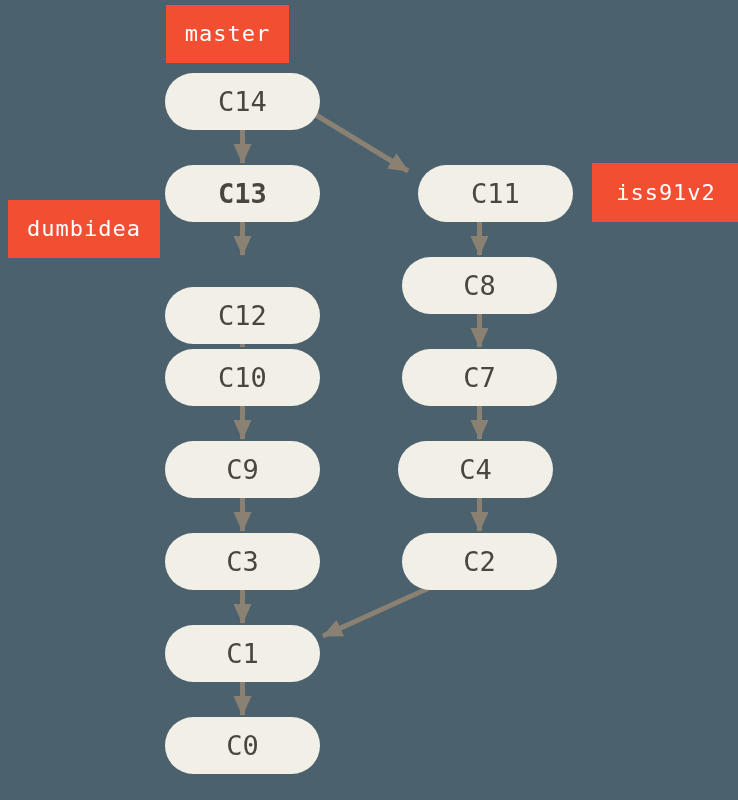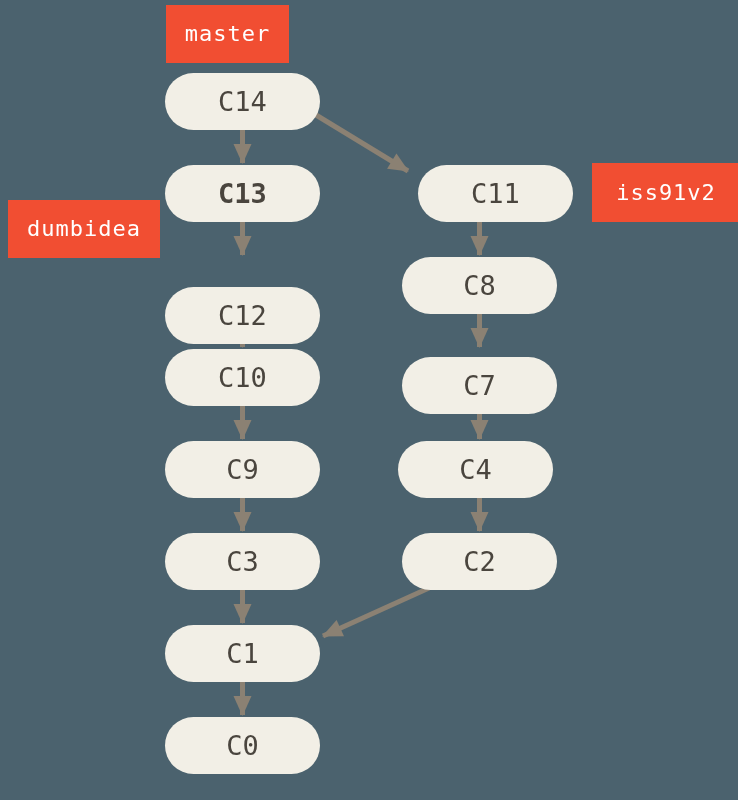--- a/index.html
+++ b/index.html
@@ -91,21 +91,21 @@
       </div>
       <div class="commit" style="left: 165px; top: 717px;">
         <span>C0</span>
       </div>
       <div class="commit" style="left: 418px; top: 165px;">
         <span>C11</span>
       </div>
       <div class="commit" style="left: 402px; top: 257px;">
         <span>C8</span>
       </div>
-      <div class="commit" style="left: 402px; top: 349px; margin-top: 8px;">
+      <div class="commit" style="left: 402px; top: 349px;">
         <span>C7</span>
       </div>
       <div class="commit" style="left: 398px; top: 441px;">
         <span>C4</span>
       </div>
       <div class="commit" style="left: 402px; top: 533px;">
         <span>C2</span>
       </div>
     </div>
   <div id="labels">

